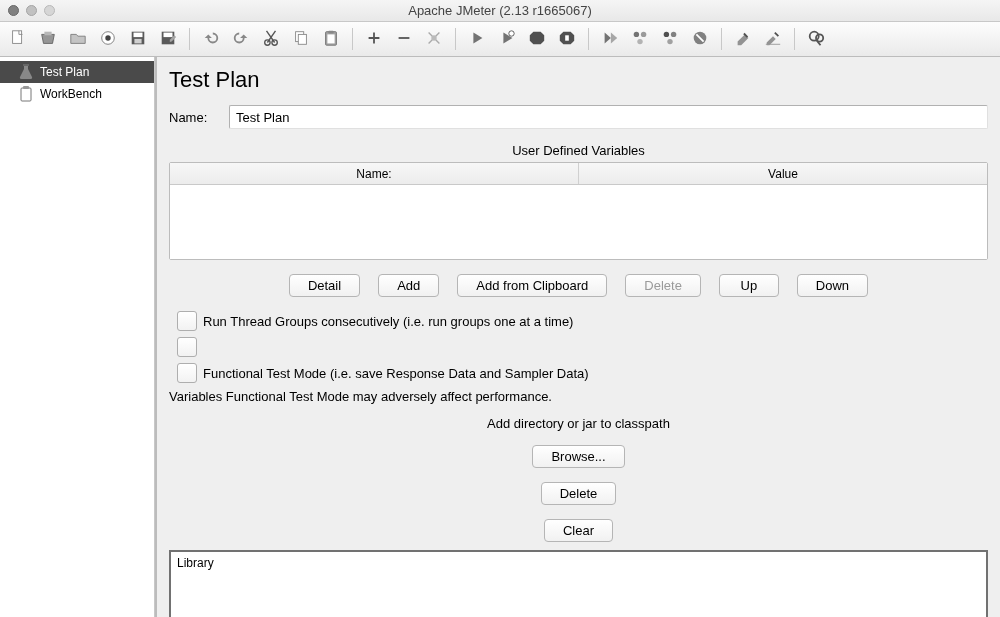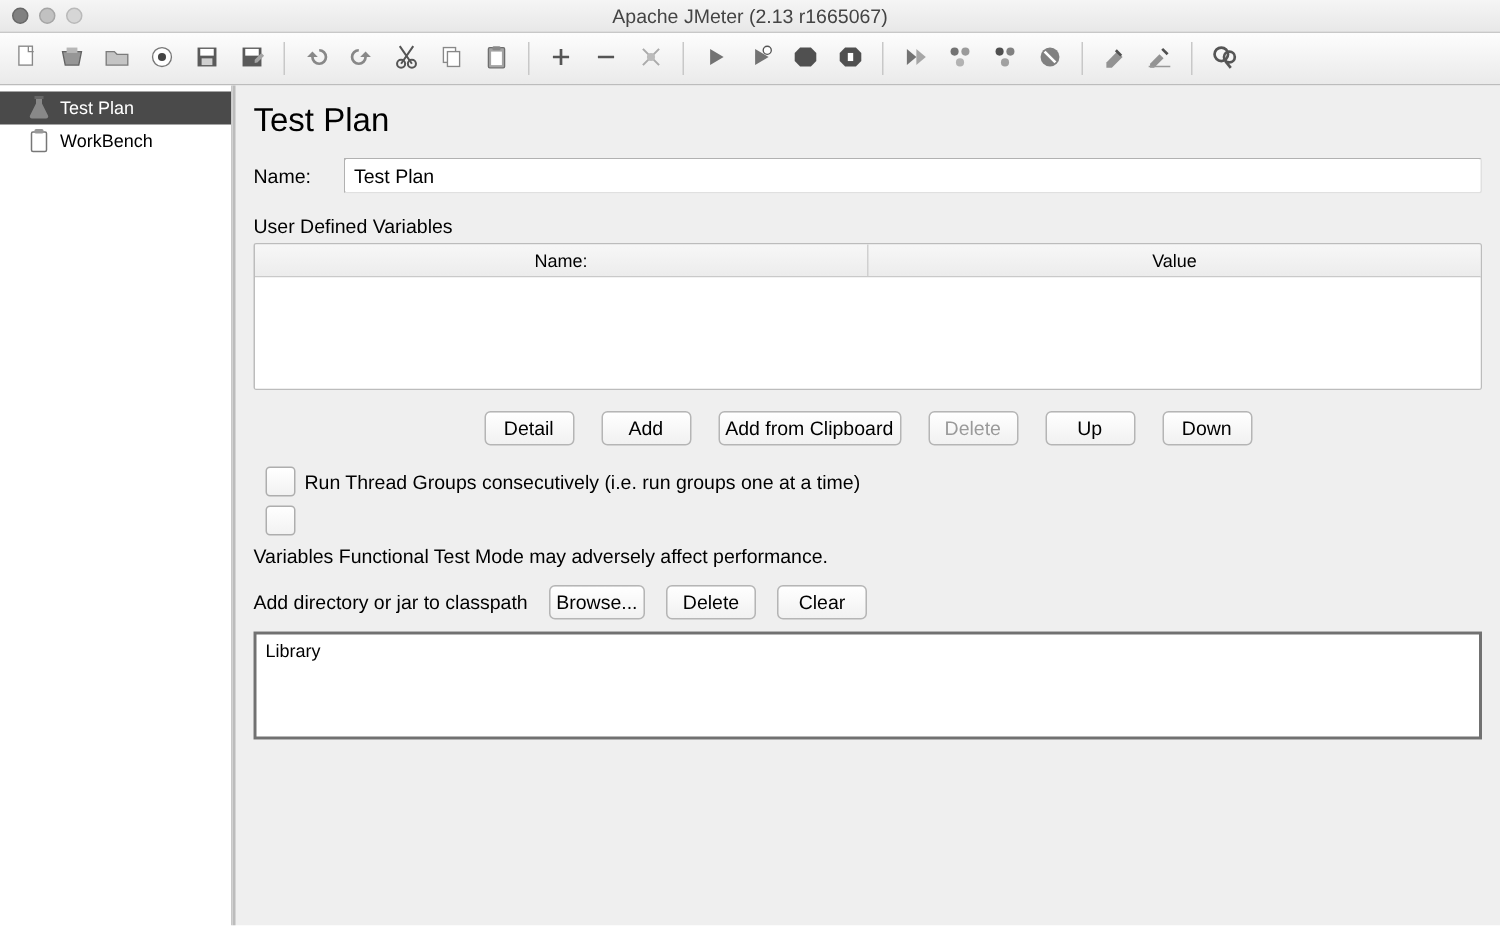--- a/index.html
+++ b/index.html
@@ -85,59 +85,59 @@
     border-top:1px solid #b1b1b1;
     border-left:1px solid #b1b1b1;
     border-right:1px solid #e0e0e0;
     border-bottom:1px solid #e0e0e0;
     padding: 2px 6px;
     font-size:13px;
     border-radius:2px;
     outline:none;
   }
 
-  .section-title { text-align:left; font-size:13px; margin:14px 0 4px; }
+  .section-title { text-align:center; font-size:13px; margin:14px 0 4px; }
 
   .var-table {
     border:1px solid #bcbcbc;
     background:#fff;
     border-radius:2px;
   }
   .var-header {
     display:flex; height:22px;
     background:linear-gradient(#f7f7f7,#ececec);
     border-bottom:1px solid #c9c9c9;
   }
   .var-header .col { flex:1; text-align:center; font-size:12px; line-height:22px; border-right:1px solid #d0d0d0;}
   .var-header .col:last-child { border-right:none;}
   .var-body { height:74px; background:#fff; }
 
   .btn-row { display:flex; justify-content:center; gap:18px; margin:14px 0;}
   .btn {
     min-width:60px;
-    padding: 3px 4px;
+    padding: 3px 18px;
     font-size:13px;
     background:linear-gradient(#ffffff,#f1f1f1);
     border:1px solid #b5b5b5;
     border-radius:4px;
     cursor:pointer;
   }
   .btn.disabled { color:#9a9a9a; cursor:default;}
 
   .check-line { display:flex; align-items:center; gap:6px; margin:6px 0 6px 0; padding-left:8px;}
   .jcheck {
     width:20px; height:20px;
     border:1px solid #aeaeae;
     border-radius:3px;
     background:linear-gradient(#ffffff,#f2f2f2);
     cursor:pointer;
   }
   .note { font-size:13px; margin:4px 0 12px 0;}
 
-  .path-row { display:flex; align-items:center; gap:14px; margin:8px 0;}
+  .path-row { display:flex; align-items:center; gap:14px; margin:8px 0;flex-direction:column;}
   .classpath-box {
     border:2px solid #8b5cf6;
     background:#fff;
     height:72px;
     padding:4px 6px;
     font-size:12px;
   }
 </style>
 </head>
 <body>
@@ -359,20 +359,24 @@
       <button class="btn">Down</button>
     </div>
 
     <div class="check-line">
       <div class="jcheck"></div>
       <span>Run Thread Groups consecutively (i.e. run groups one at a time)</span>
     </div>
     <div class="check-line">
       <div class="jcheck"></div>
     </div>
+    <div class="check-line">
+      <div class="jcheck"></div>
+      <span>Functional Test Mode (i.e. save Response Data and Sampler Data)</span>
+    </div>
     <div class="note">Variables Functional Test Mode may adversely affect performance.</div>
 
     <div class="path-row">
       <span>Add directory or jar to classpath</span>
       <button class="btn">Browse...</button>
       <button class="btn">Delete</button>
       <button class="btn">Clear</button>
     </div>
 
     <div class="classpath-box">

